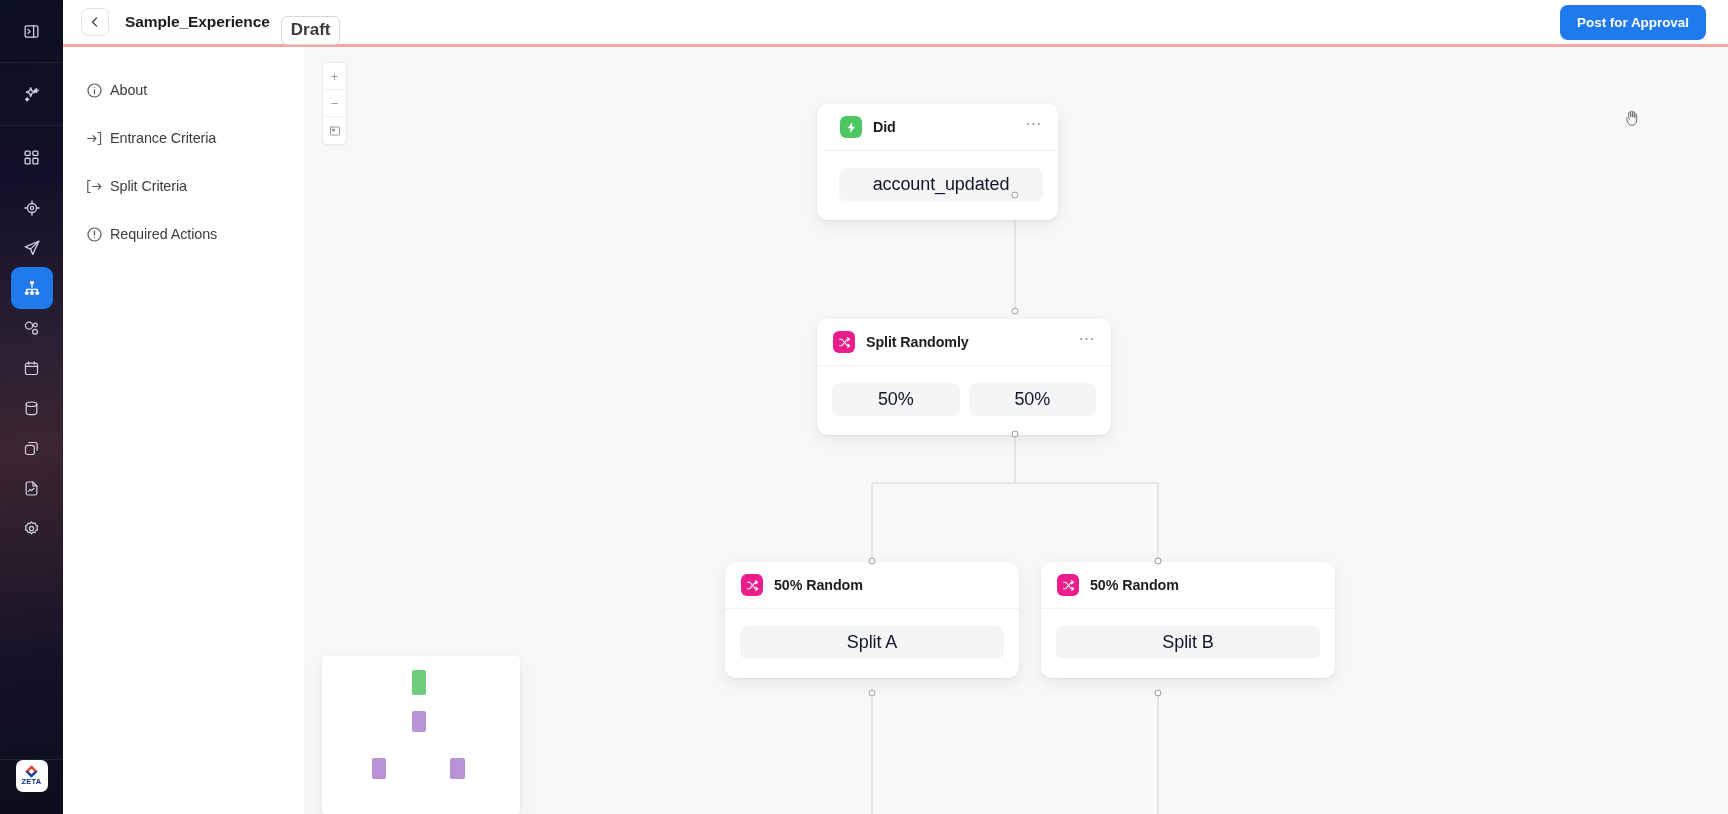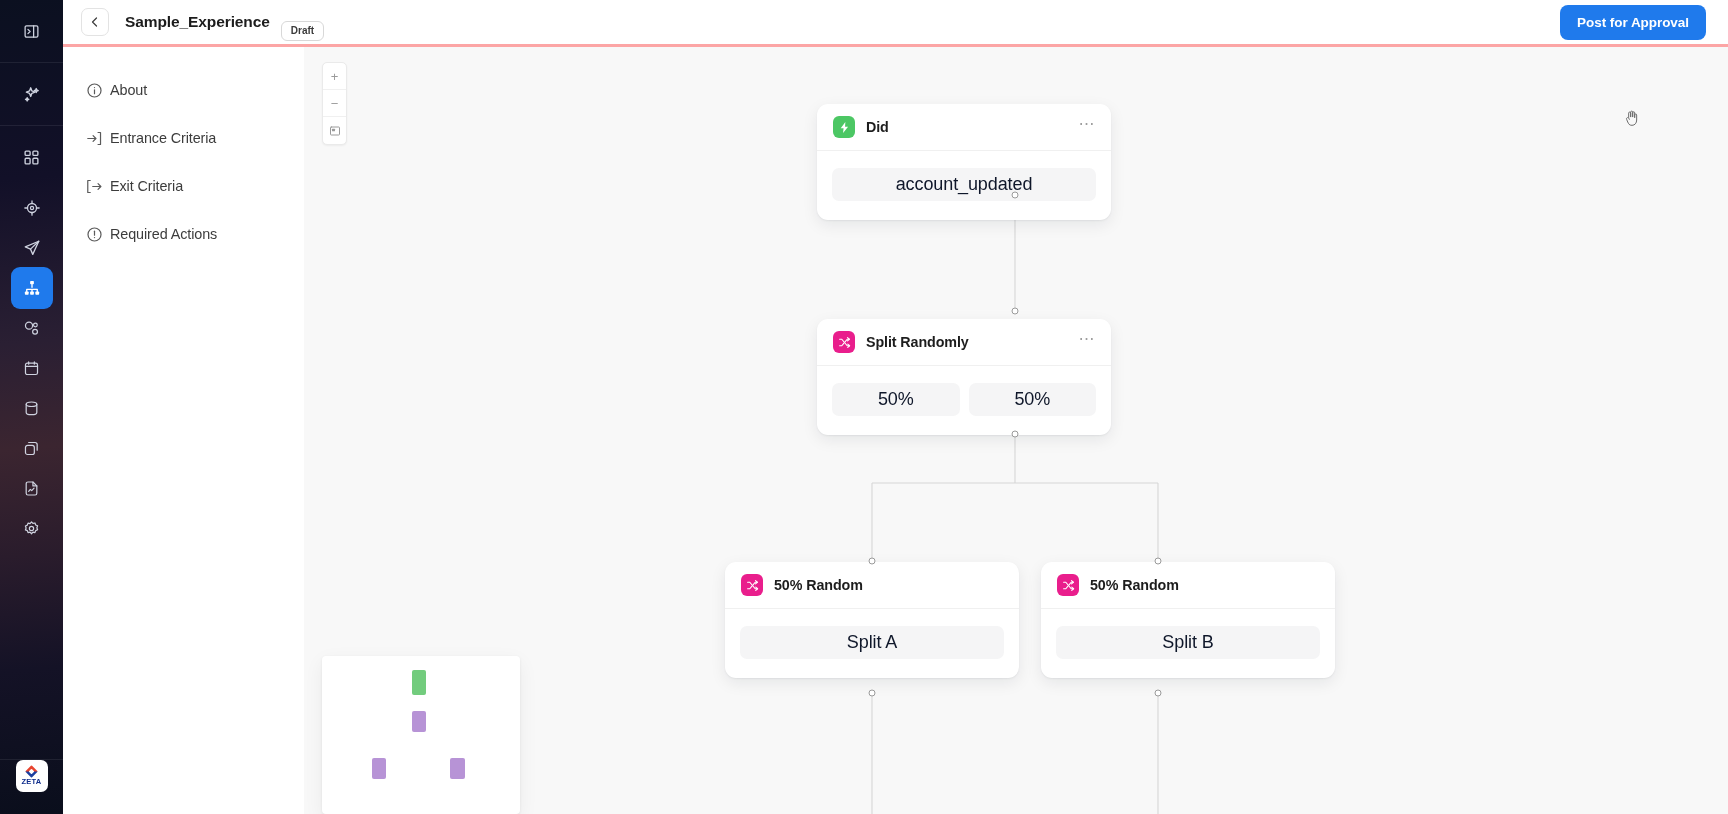--- a/index.html
+++ b/index.html
@@ -62,21 +62,21 @@
   .back-btn {
     width: 28px; height: 28px; border: 1px solid #e3e3e3; border-radius: 7px;
     background: #fff; display: flex; align-items: center; justify-content: center;
     cursor: pointer; color: #3c3c3c;
   }
   .exp-title {
     margin-left: 16px; font-size: 15.5px; font-weight: 700; color: #1c1c1c; letter-spacing: -.1px;
   }
   .badge-draft {
     margin-left: 11px; border: 1px solid #d8d8d8; border-radius: 6px;
-    padding: 3px 9px 4px; font-size: 10px; color: #3b3b3b; font-weight: 600; background:#fff;margin-top:17px;
+    padding: 3px 9px 4px; font-size: 17px; color: #3b3b3b; font-weight: 600; background:#fff;margin-top:17px;
   }
   .spacer { flex: 1 1 auto; }
   .btn-primary {
     background: #1f7aec; color: #fff; border: none; border-radius: 8px;
     font-size: 13.5px; font-weight: 700; padding: 10px 17px; cursor: pointer;
     font-family: inherit; letter-spacing: -.05px;
   }
 
   
   .body { position: relative; height: 767px; display: flex; }
@@ -340,21 +340,21 @@
         </div>
 
         <div class="nav-item">
           <span class="nav-ico">
             <svg width="17" height="17" viewBox="0 0 24 24" fill="none" stroke="currentColor" stroke-width="1.7" stroke-linecap="round" stroke-linejoin="round">
               <path d="M9.5 12h11"></path>
                 <polyline points="17 8 21 12 17 16"></polyline>
               <path d="M6 3.5H2.5v17H6"></path>
             </svg>
           </span>
-          <span class="nav-label">Exit Criteria</span>
+          <span class="nav-label">Split Criteria</span>
         </div>
 
 
         <div class="nav-item">
           <span class="nav-ico">
             <svg width="17" height="17" viewBox="0 0 24 24" fill="none" stroke="currentColor" stroke-width="1.7" stroke-linecap="round" stroke-linejoin="round">
               <circle cx="12" cy="12" r="9.2"></circle>
                 <line x1="12" y1="7.3" x2="12" y2="13"></line>
                 <circle cx="12" cy="16.4" r=".95" fill="currentColor" stroke="none"></circle>
             </svg>
@@ -390,21 +390,21 @@
 
         <div class="hand-cursor">
           <svg width="16" height="18" viewBox="0 0 24 26" fill="none" stroke="currentColor" stroke-width="1.5" stroke-linecap="round" stroke-linejoin="round">
             <path d="M7 12V5.6a1.5 1.5 0 0 1 3 0V11"></path>
             <path d="M10 11V4.2a1.5 1.5 0 0 1 3 0V11"></path>
             <path d="M13 11V5.2a1.5 1.5 0 0 1 3 0V12"></path>
             <path d="M16 12V8.5a1.5 1.5 0 0 1 3 0V16c0 4.4-2.6 8-7 8s-5-2.4-6.4-5L4 15.2c-.6-1.1-.2-2.2.8-2.7 1-.5 2 0 2.4.9L8 15"></path>
           </svg>
         </div>
 
-        <div class="node" style="left:513px; top:57px; width:294px;">
+        <div class="node" style="left:513px; top:57px; width:241px;padding-left:7px;">
           <div class="node-head">
             <span class="node-ico green">
               <svg width="13" height="13" viewBox="0 0 24 24" fill="currentColor">
                   <path d="M13.6 2L5 13.2h5.3L9.4 22 18.6 10.4h-5.6z"></path>
                 </svg>
             </span>
             <span class="node-title">Did</span>
             <span class="node-menu">⋯</span>
           </div>
           <div class="node-body">

